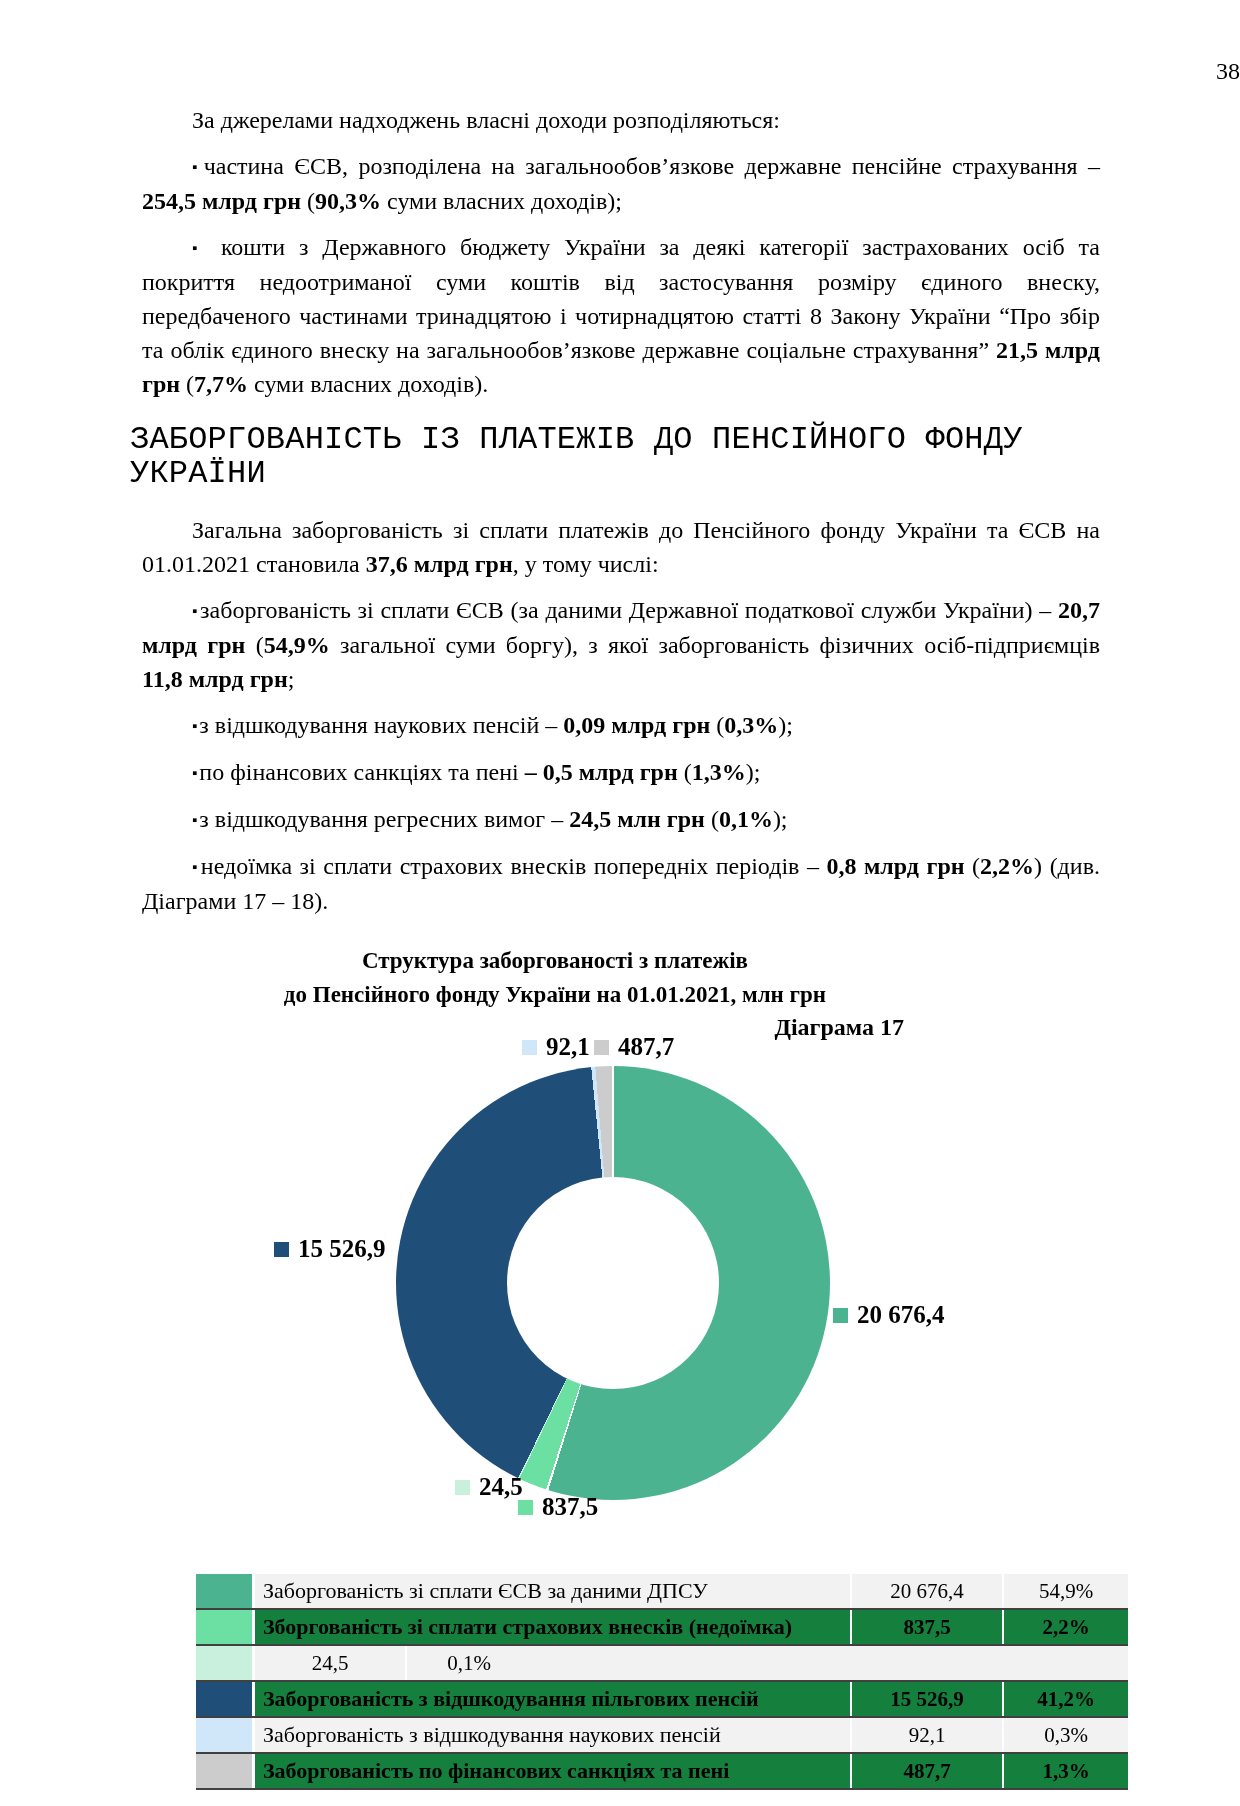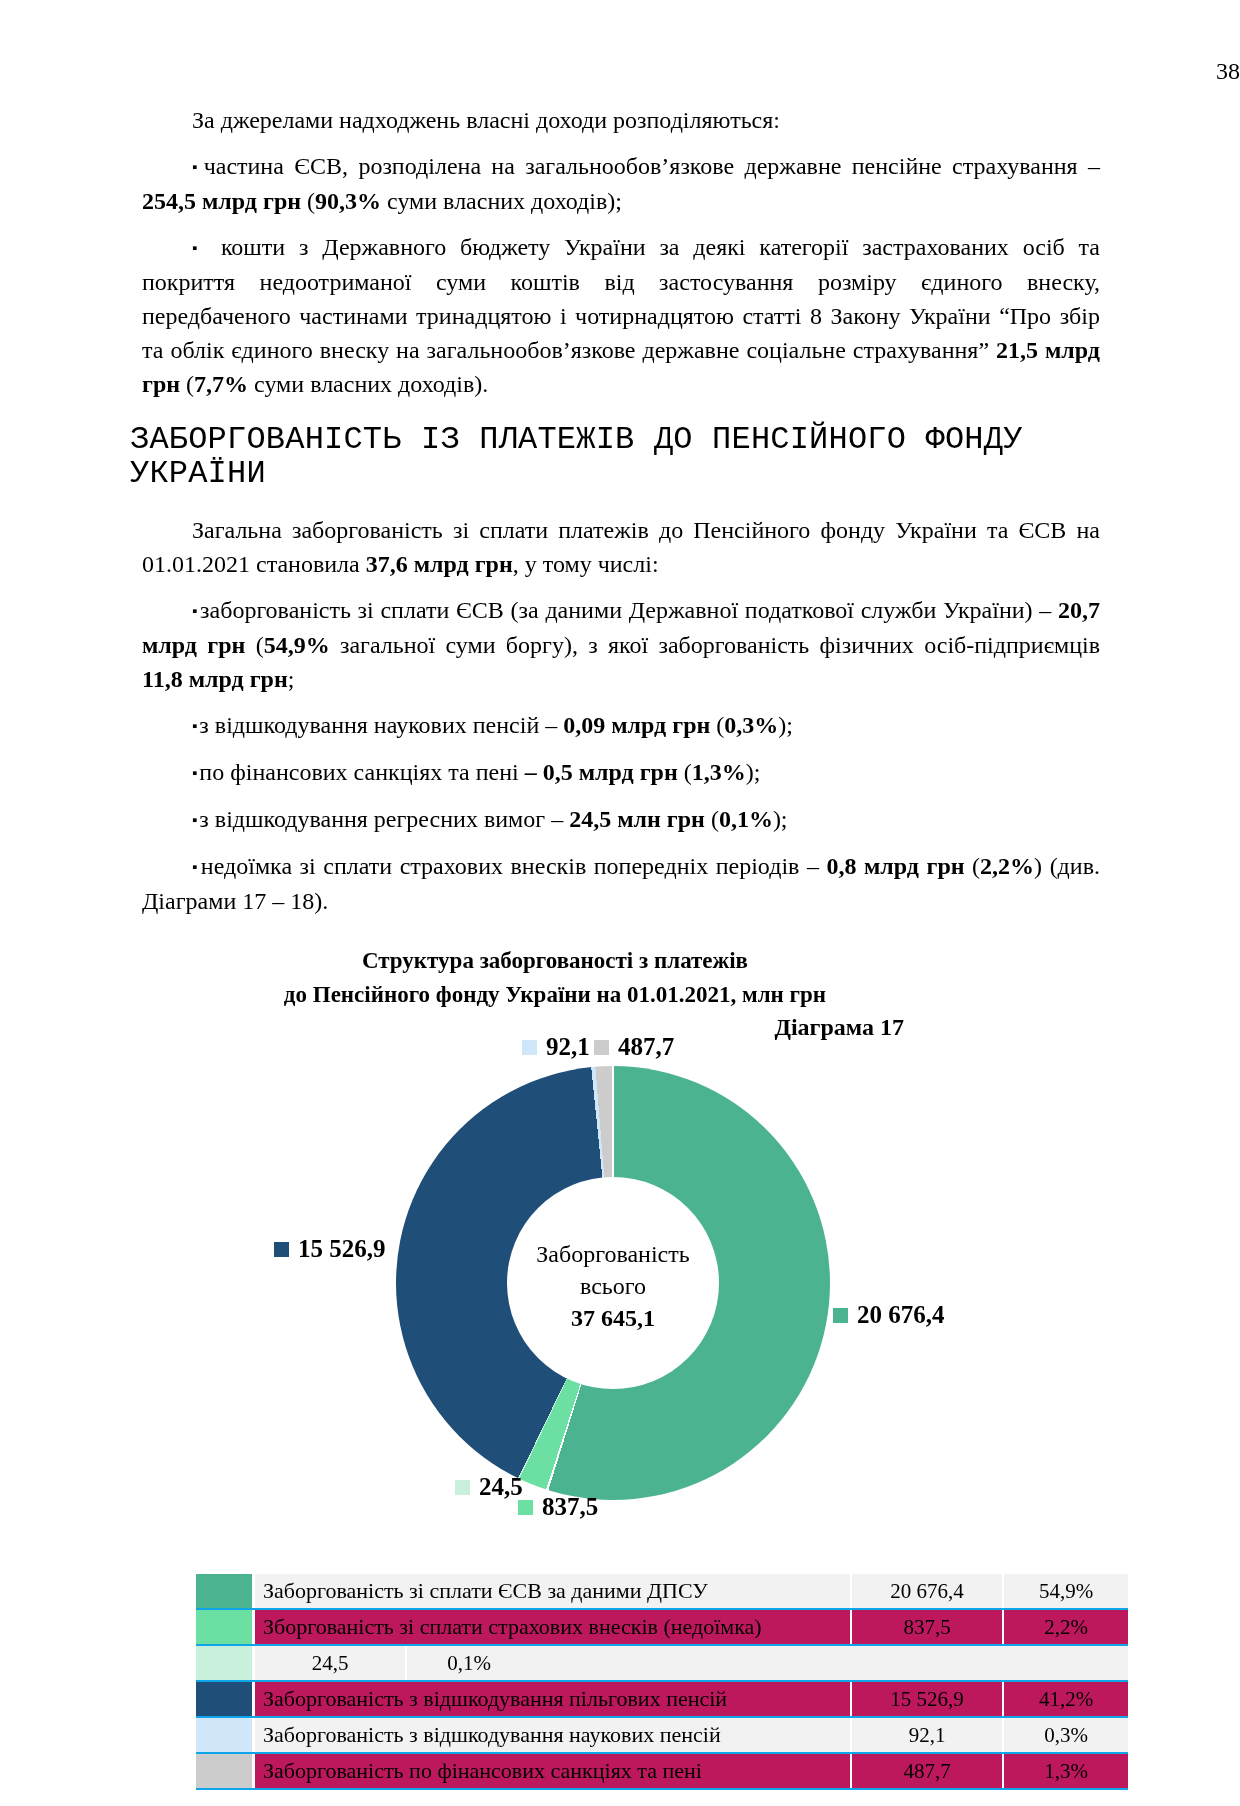--- a/index.html
+++ b/index.html
@@ -37,23 +37,23 @@
   .callout{position:absolute;display:flex;align-items:center;font-size:25px;font-weight:bold;white-space:nowrap;}
   .callout .sw{width:15px;height:15px;margin-right:9px;flex:0 0 auto;}
   .co-92{left:522px;top:103px;}
   .co-487{left:594px;top:103px;}
   .co-15526{left:274px;top:305px;}
   .co-20676{left:833px;top:371px;}
   .co-24{left:455px;top:543px;}
   .co-837{left:518px;top:563px;}
   
   .legend-table{position:absolute;left:196px;top:644px;width:932px;}
-  .legend-row{display:flex;align-items:stretch;height:34px;border-bottom:2px solid #0ea5e9;}
+  .legend-row{display:flex;align-items:stretch;height:34px;border-bottom:2px solid #404040;}
   .legend-row.odd{background:#f2f2f2;}
-  .legend-row.even{background:#be185d;}
+  .legend-row.even{background:#15803d;font-weight:bold;}
   .legend-row .cell-swatch{width:56px;border-right:3px solid #fff;flex:0 0 auto;}
   .legend-row .cell-label{flex:1 1 auto;display:flex;align-items:center;
     padding-left:8px;font-size:22px;border-right:2px solid #fff;}
   .legend-row .cell-value{width:150px;flex:0 0 auto;display:flex;align-items:center;
     justify-content:center;font-size:21px;border-right:2px solid #fff;}
   .legend-row .cell-pct{width:124px;flex:0 0 auto;display:flex;align-items:center;
     justify-content:center;font-size:21px;}
 </style>
 </head>
 <body>
@@ -75,25 +75,20 @@
 
 <div class="chart-section">
   <div class="chart-title">Структура заборгованості з платежів</div>
   <div class="chart-title2">до Пенсійного фонду України на 01.01.2021, млн грн</div>
   <div class="diagram-caption">Діаграма 17</div>
 
   <div class="donut" style="background: conic-gradient(rgb(255, 255, 255) 0deg, rgb(255, 255, 255) 0.3deg, rgb(76, 179, 144) 0.3deg, rgb(76, 179, 144) 197.34deg, rgb(255, 255, 255) 197.34deg, rgb(255, 255, 255) 197.64deg, rgb(255, 255, 255) 197.64deg, rgb(255, 255, 255) 197.94deg, rgb(108, 224, 162) 197.94deg, rgb(108, 224, 162) 205.56deg, rgb(201, 240, 220) 205.56deg, rgb(201, 240, 220) 205.92deg, rgb(31, 78, 121) 205.92deg, rgb(31, 78, 121) 354.24deg, rgb(207, 231, 248) 354.24deg, rgb(207, 231, 248) 355.32deg, rgb(204, 204, 204) 355.32deg, rgb(204, 204, 204) 359.7deg, rgb(255, 255, 255) 359.7deg, rgb(255, 255, 255) 360deg);">
     <div class="hole"></div>
   </div>
 
-  <div class="center-label">
-    <div>Заборгованість</div>
-    <div>всього</div>
-    <div class="total">37 645,1</div>
-  </div>
 
   <div class="callout co-92">
     <span class="sw" style="background: rgb(207, 231, 248);"></span>
     <span>92,1</span>
   </div>
   <div class="callout co-487">
     <span class="sw" style="background: rgb(204, 204, 204);"></span>
     <span>487,7</span>
   </div>
   <div class="callout co-15526">

